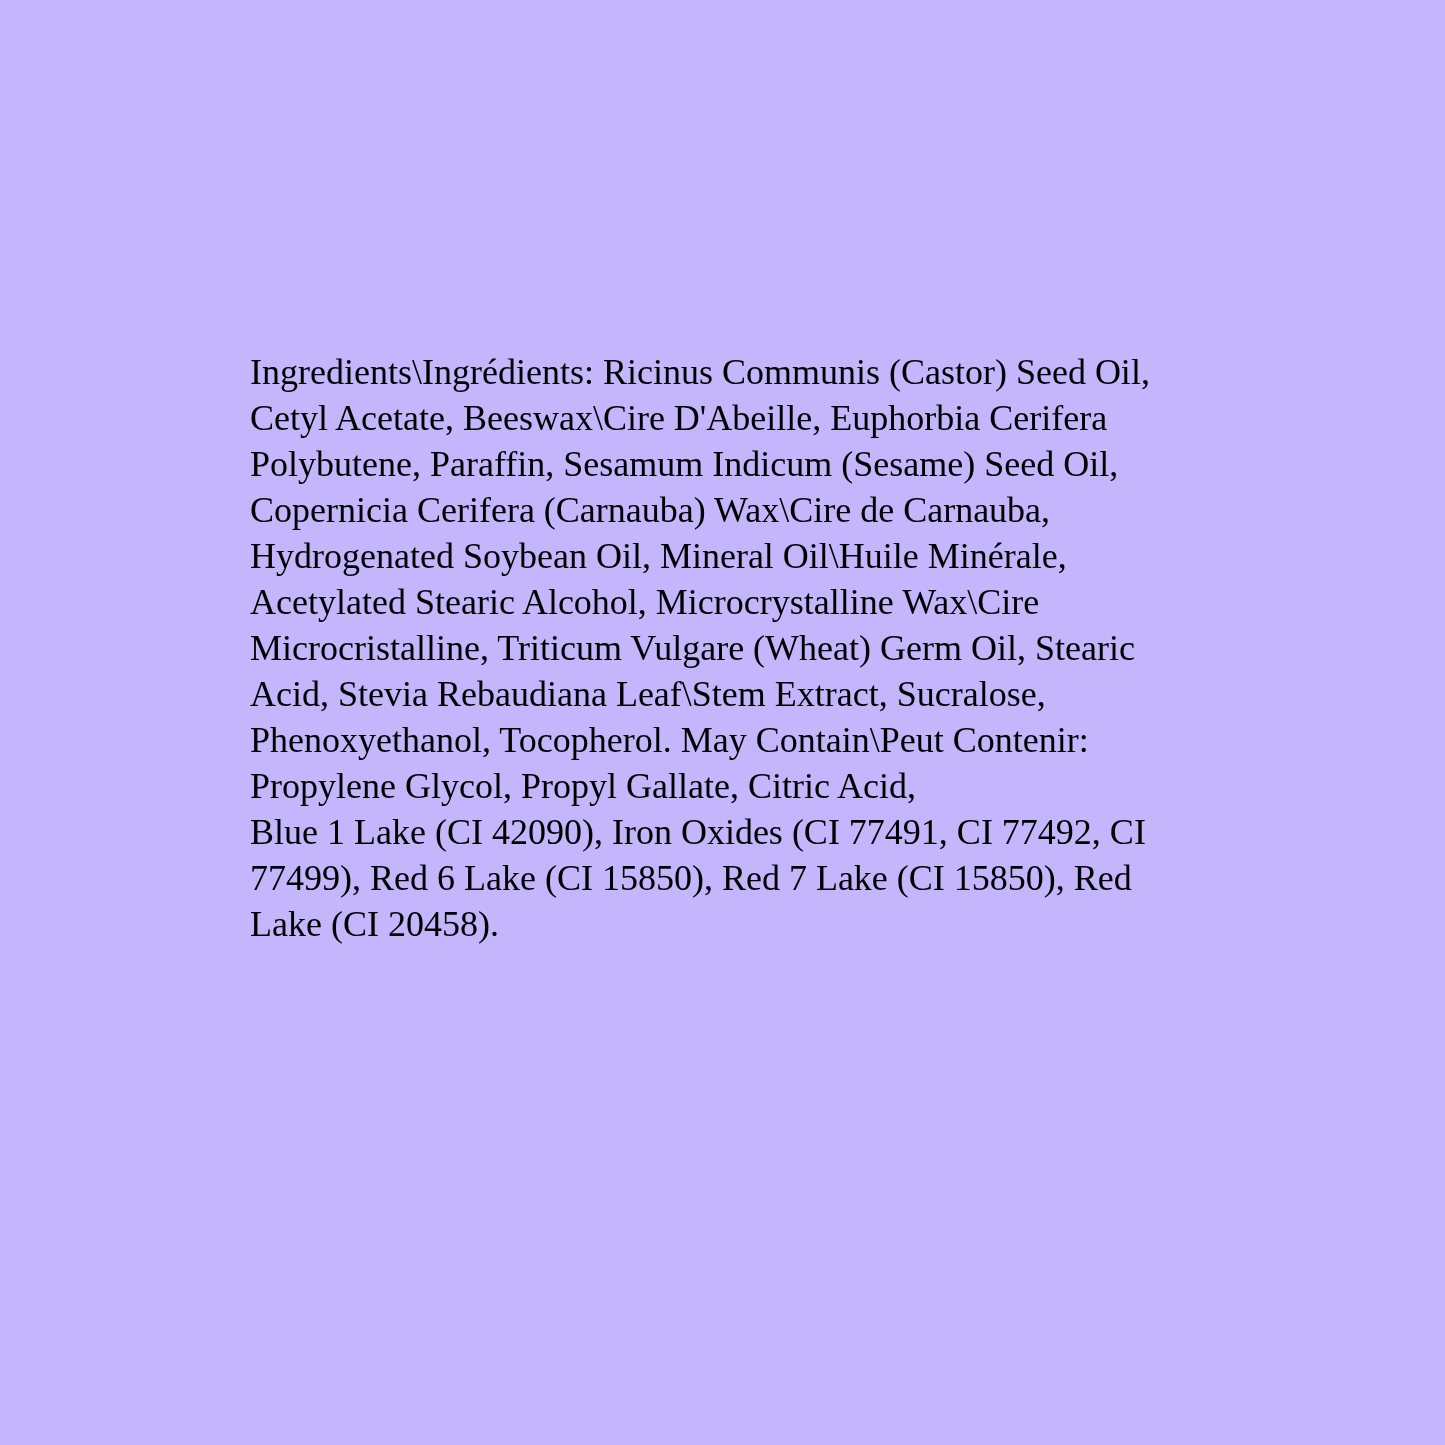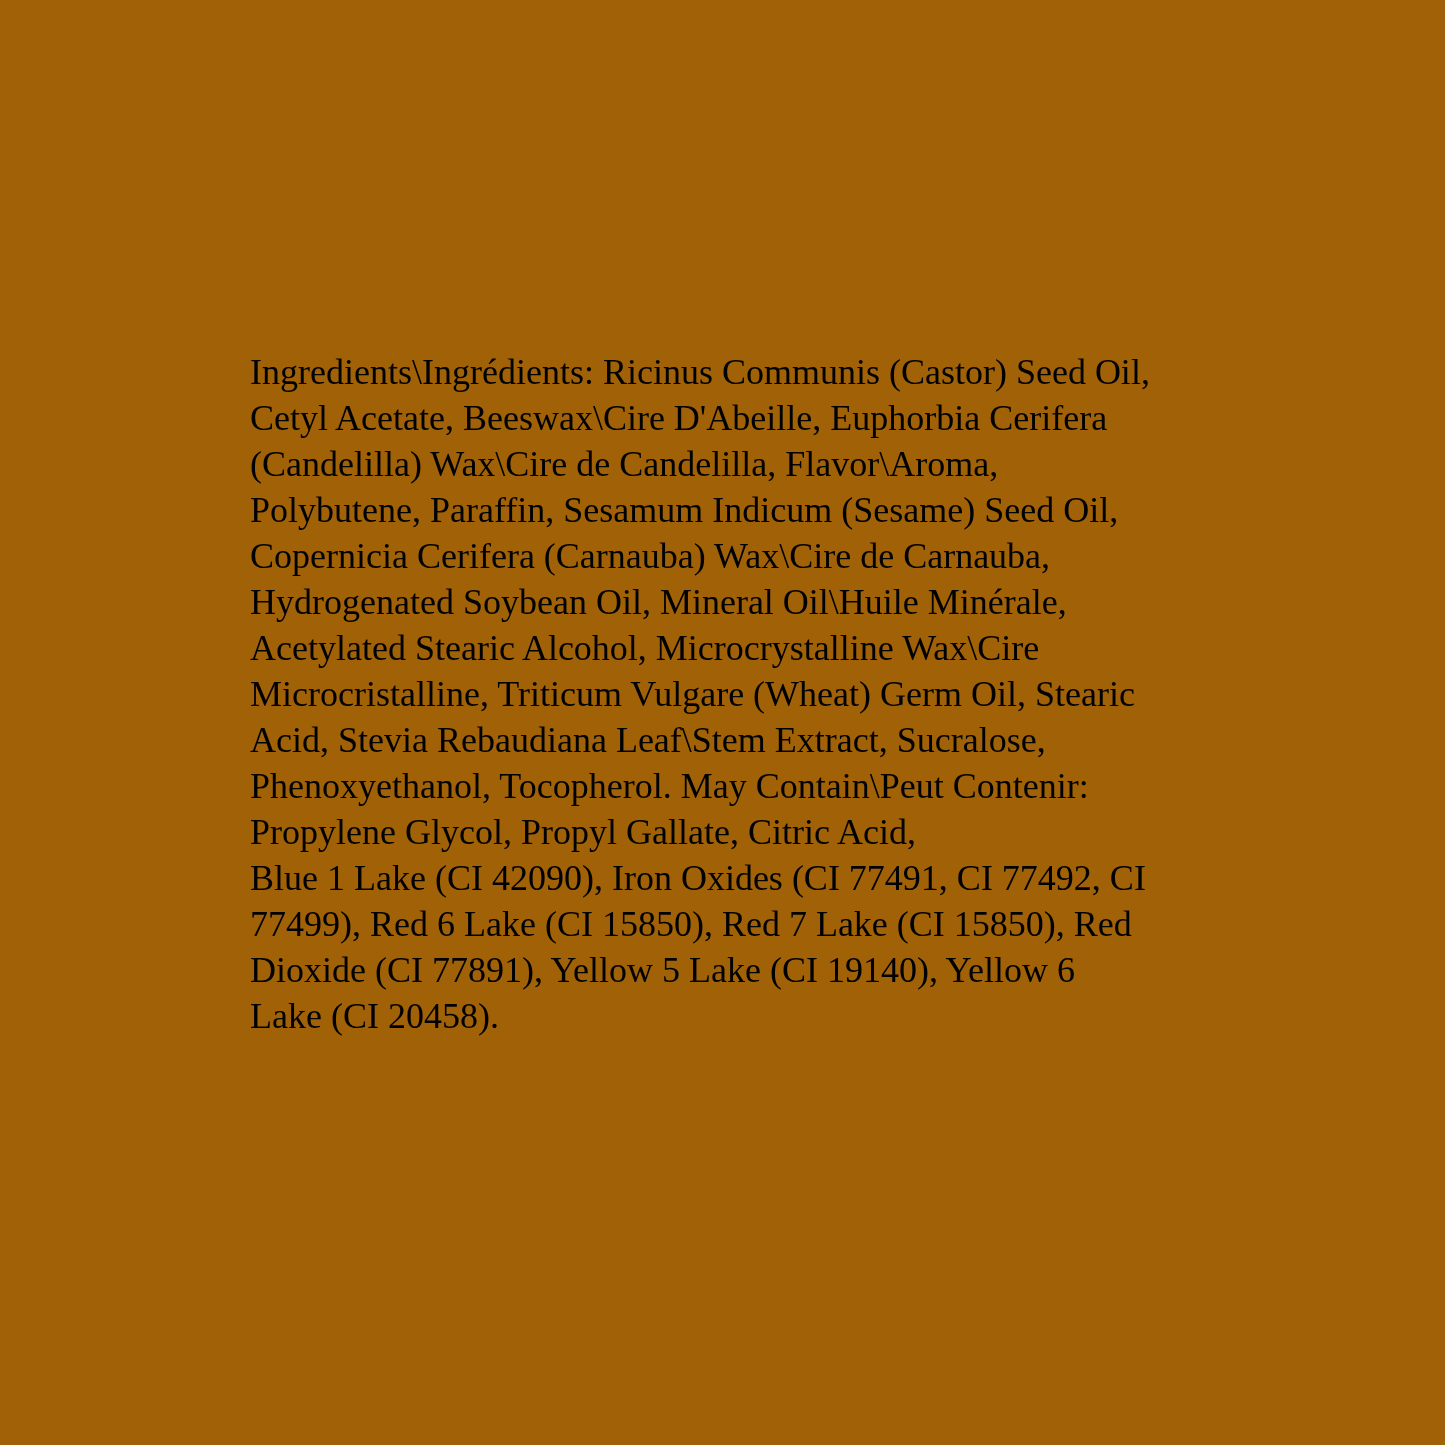--- a/index.html
+++ b/index.html
@@ -4,21 +4,21 @@
 <style>
   html, body {
     margin: 0;
     padding: 0;
     background: #ffffff;
   }
   .canvas {
     position: relative;
     width: 1445px;
     height: 1445px;
-    background: #a16207;
+    background: #c4b5fd;
     overflow: hidden;
   }
   .ingredients-block {
     position: absolute;
     left: 250px;
     top: 349px;
     width: 968px;
     font-family: "Liberation Serif", "DejaVu Serif", serif;
     font-size: 36px;
     line-height: 46px;
@@ -30,27 +30,25 @@
     white-space: nowrap;
   }
 </style>
 </head>
 <body>
 
 <div class="canvas">
   <div class="ingredients-block">
       <div class="text-line">Ingredients\Ingrédients: Ricinus Communis (Castor) Seed Oil,</div>
       <div class="text-line">Cetyl Acetate, Beeswax\Cire D'Abeille, Euphorbia Cerifera</div>
-      <div class="text-line">(Candelilla) Wax\Cire de Candelilla, Flavor\Aroma,</div>
       <div class="text-line">Polybutene, Paraffin, Sesamum Indicum (Sesame) Seed Oil,</div>
       <div class="text-line">Copernicia Cerifera (Carnauba) Wax\Cire de Carnauba,</div>
       <div class="text-line">Hydrogenated Soybean Oil, Mineral Oil\Huile Minérale,</div>
       <div class="text-line">Acetylated Stearic Alcohol, Microcrystalline Wax\Cire</div>
       <div class="text-line">Microcristalline, Triticum Vulgare (Wheat) Germ Oil, Stearic</div>
       <div class="text-line">Acid, Stevia Rebaudiana Leaf\Stem Extract, Sucralose,</div>
       <div class="text-line">Phenoxyethanol, Tocopherol. May Contain\Peut Contenir:</div>
       <div class="text-line">Propylene Glycol, Propyl Gallate, Citric Acid,</div>
       <div class="text-line">Blue 1 Lake (CI 42090), Iron Oxides (CI 77491, CI 77492, CI</div>
       <div class="text-line">77499), Red 6 Lake (CI 15850), Red 7 Lake (CI 15850), Red</div>
-      <div class="text-line">Dioxide (CI 77891), Yellow 5 Lake (CI 19140), Yellow 6</div>
       <div class="text-line">Lake (CI 20458).</div>
     </div>
 </div>
 
 </body></html>

